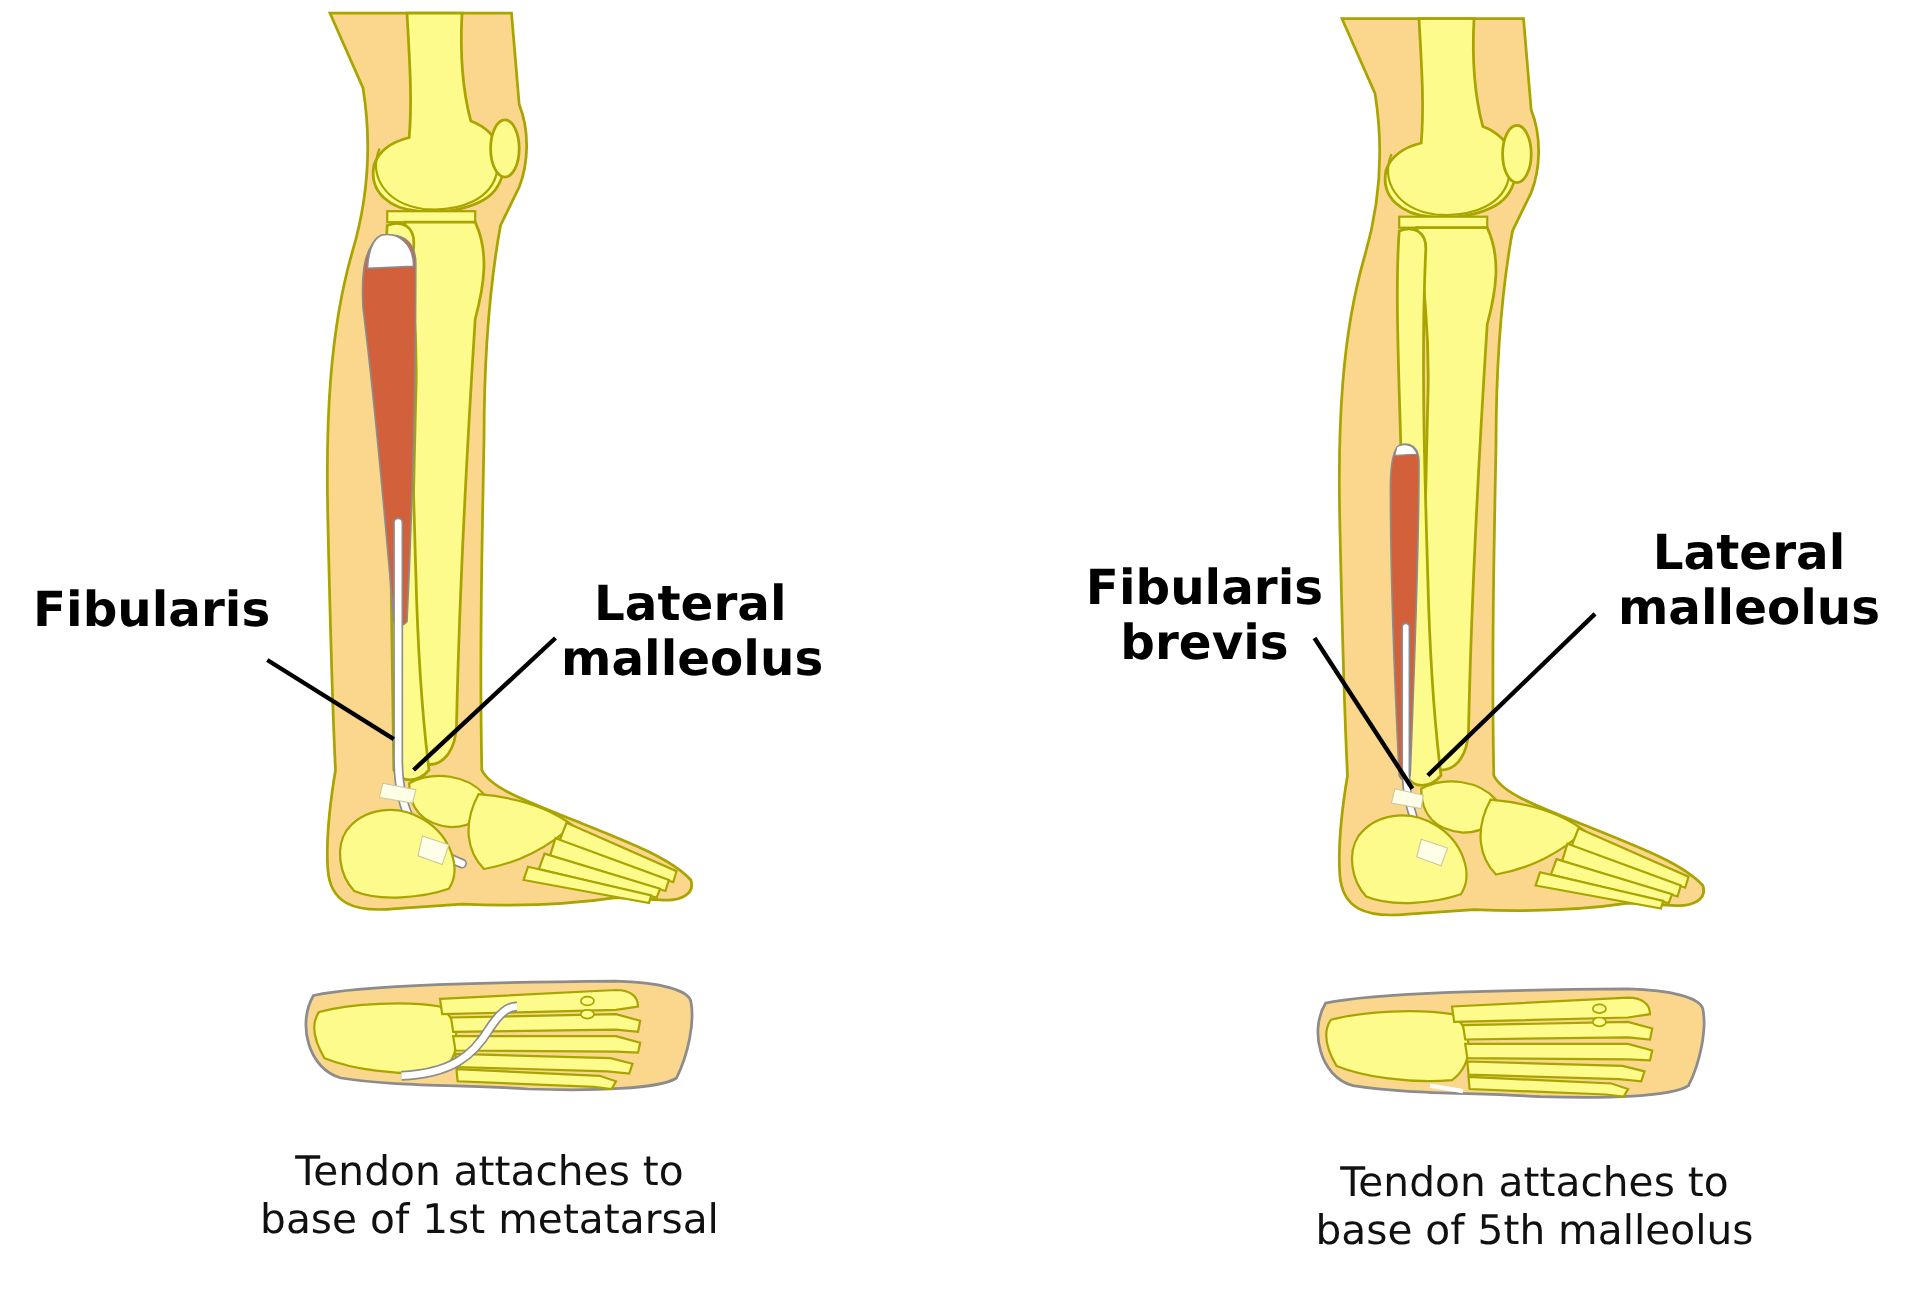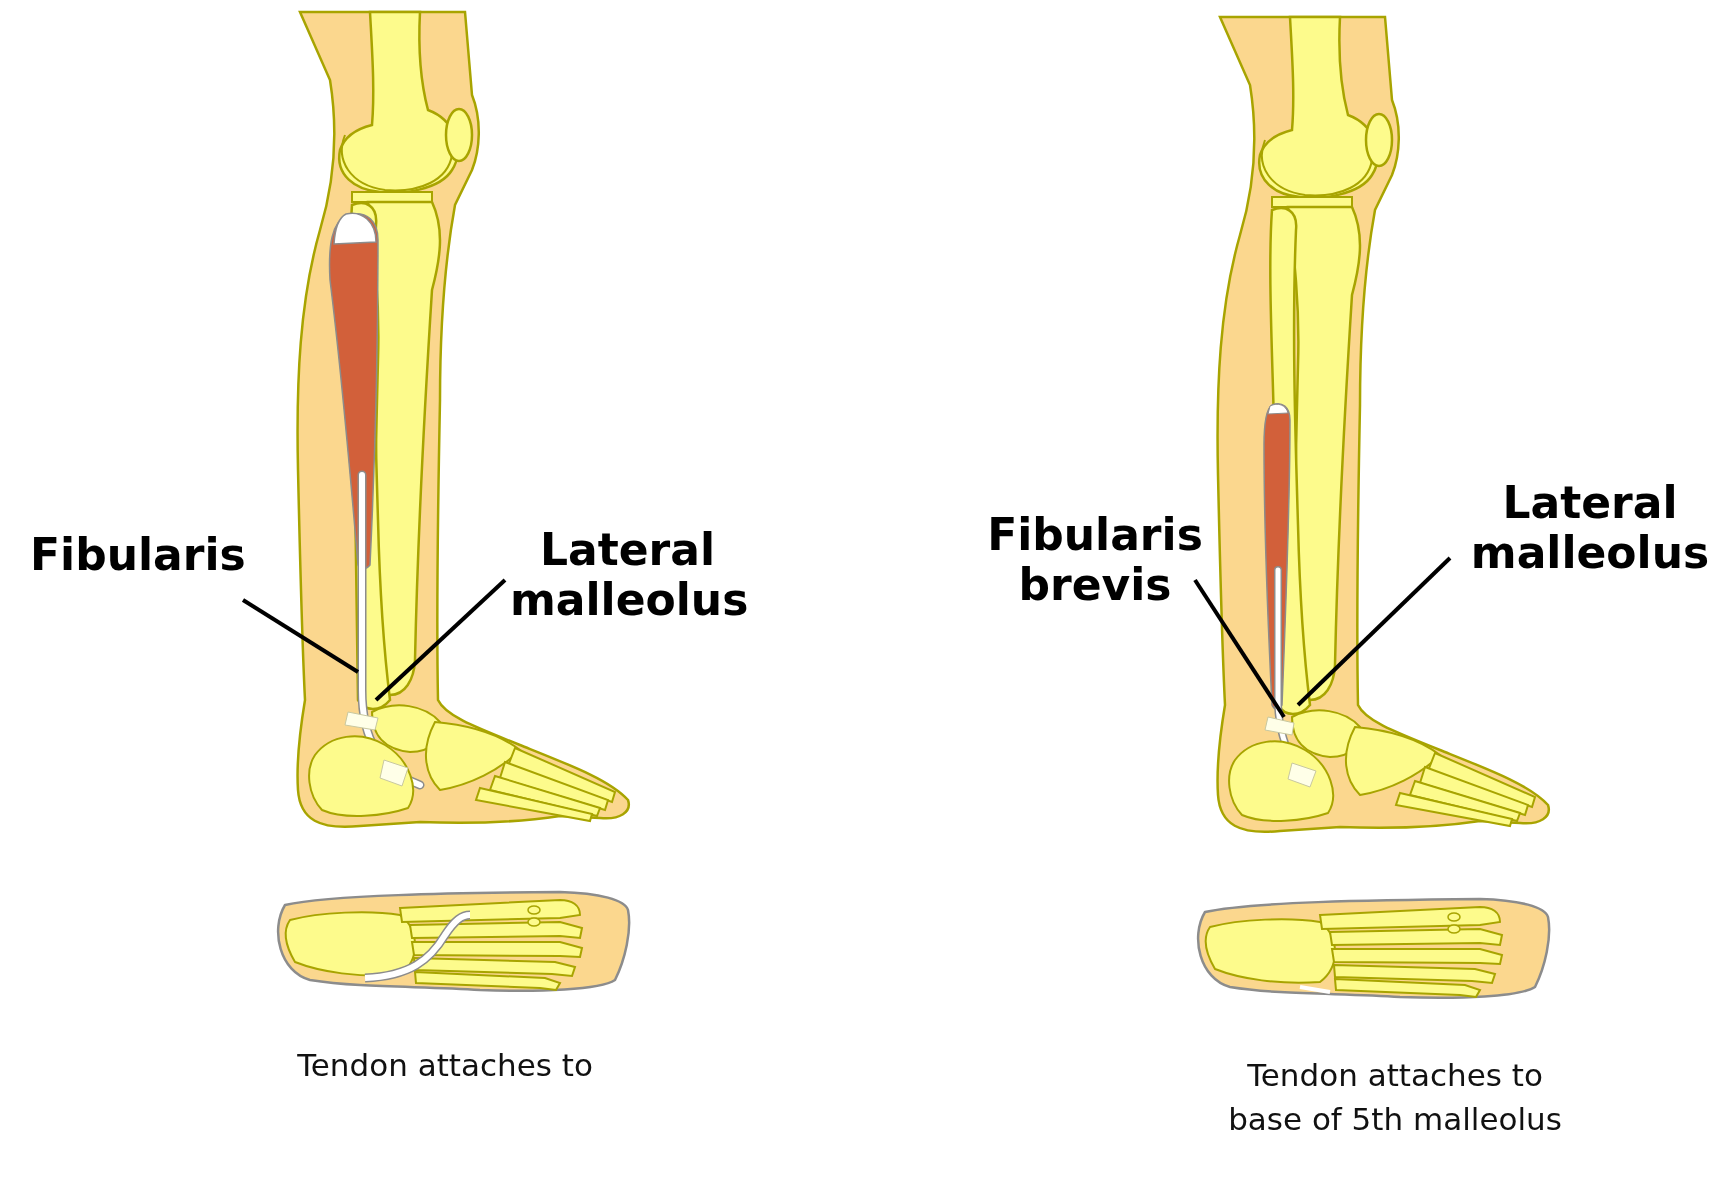--- a/index.html
+++ b/index.html
@@ -2,21 +2,21 @@
 <html><head>
 <meta charset="utf-8">
 <style>
   html, body { margin:0; padding:0; background:#ffffff; }
   body { width:1732px; height:1188px; position:relative; overflow:hidden;
          font-family:"DejaVu Sans","Liberation Sans",sans-serif; }
   #figure { position:absolute; left:0; top:0; width:1732px; height:1188px; }
   .label { position:absolute; color:#000; font-weight:bold; font-size:44px;
            line-height:50px; white-space:nowrap; letter-spacing:0px; }
   .label.center { text-align:center; }
-  .caption { position:absolute; color:#111; font-weight:normal; font-size:31px;
+  .caption { position:absolute; color:#111; font-weight:normal; font-size:37px;
              line-height:44px; text-align:center; white-space:nowrap; }
 </style>
 </head>
 <body>
 
 <svg id="figure" viewBox="0 0 1732 1188" xmlns="http://www.w3.org/2000/svg">
 
   <g>
 
     <path fill="#fbd78e" stroke="#a8a400" stroke-width="2.5" d="M300 12 L465 12 L472 95 C482 120 480 150 472 170 L455 205 C445 260 440 330 440 400
@@ -142,20 +142,21 @@
 
 <div class="label center" style="left:30px; top:530px; width:210px;">
   <div>Fibularis</div>
 </div>
 <div class="label center" style="left:510px; top:525px; width:235px;">
   <div>Lateral</div>
   <div>malleolus</div>
 </div>
 <div class="caption" style="left:225px; top:1043px; width:440px;">
   <div>Tendon attaches to</div>
+  <div>base of 1st metatarsal</div>
 </div>
 
 <div class="label center" style="left:985px; top:510px; width:220px;">
   <div>Fibularis</div>
   <div>brevis</div>
 </div>
 <div class="label center" style="left:1470px; top:478px; width:240px;">
   <div>Lateral</div>
   <div>malleolus</div>
 </div>

